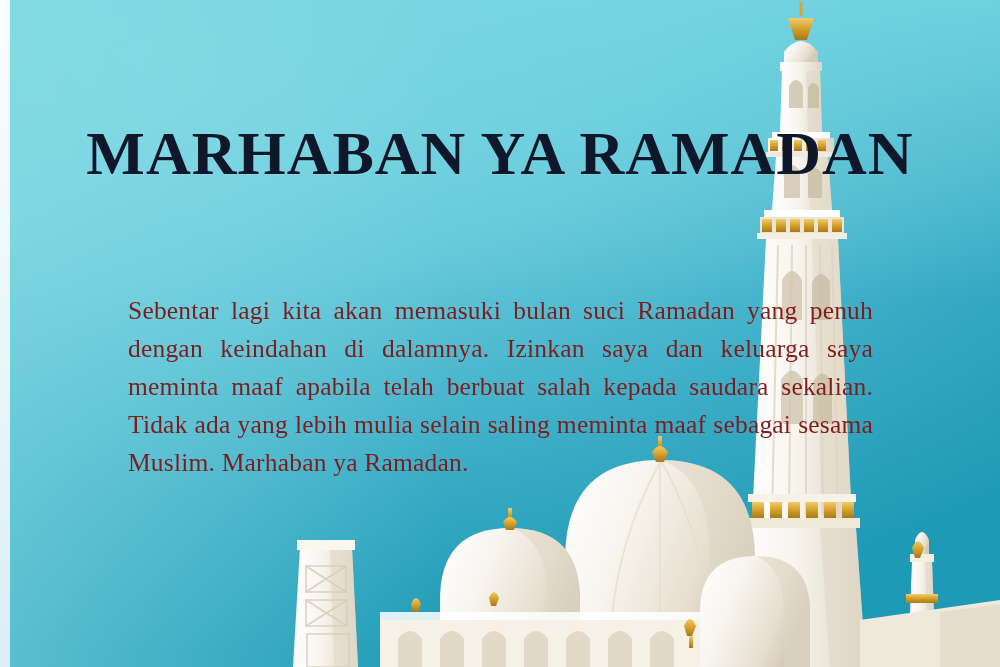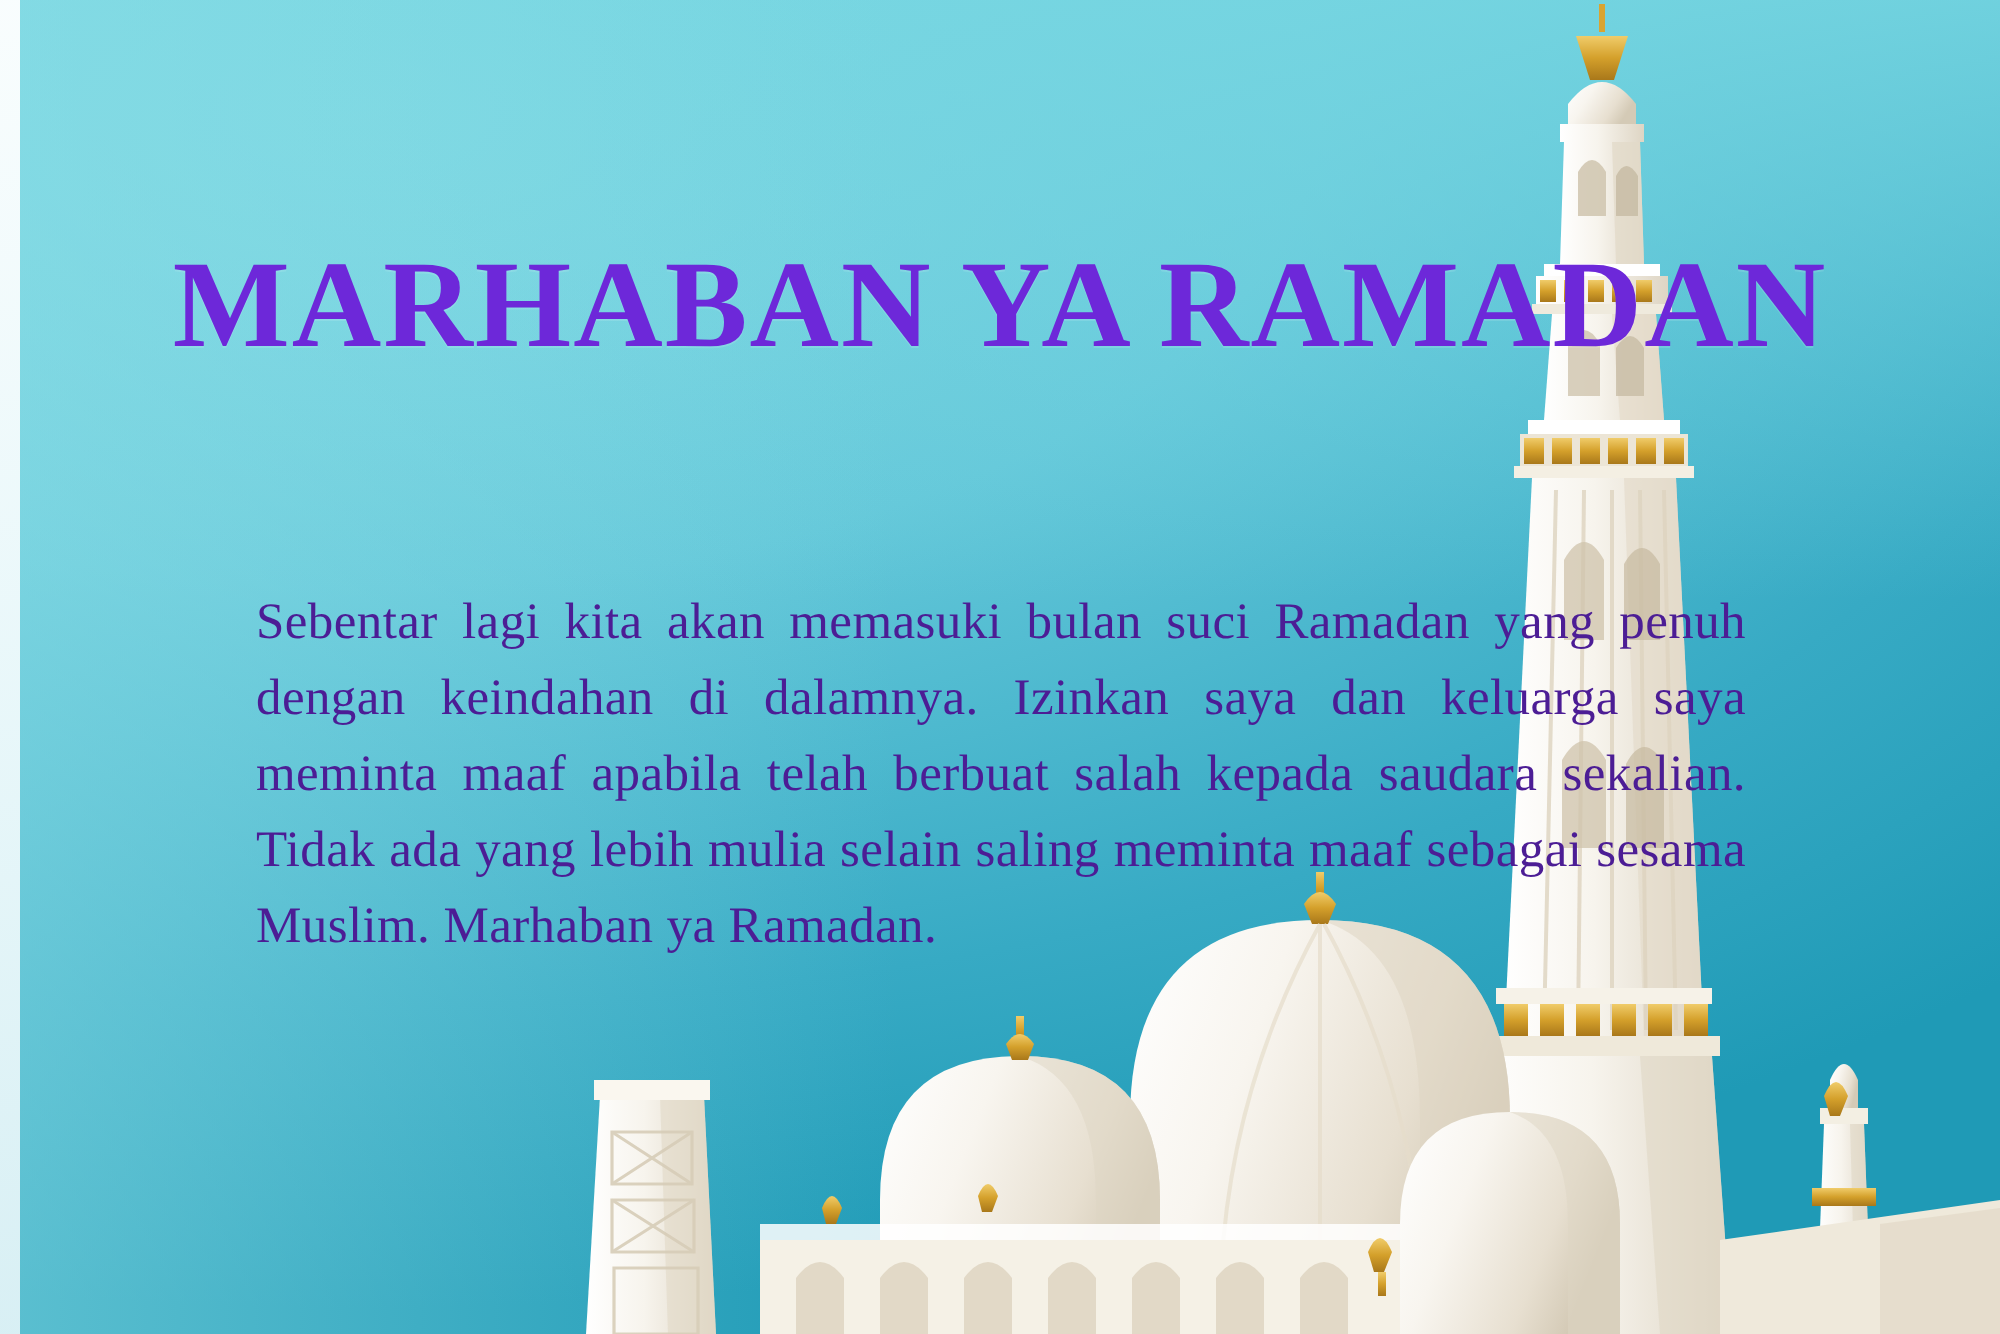--- a/index.html
+++ b/index.html
@@ -51,33 +51,33 @@
   .headline {
     position: absolute;
     left: 0;
     top: 118px;
     width: 1000px;
     text-align: center;
     font-family: "Liberation Serif", serif;
     font-weight: 700;
     font-size: 62px;
     letter-spacing: 1px;
-    color: #6d28d9;
+    color: #0f172a;
     text-shadow: 0 1px 0 rgba(255,255,255,.12);
     white-space: nowrap;
   }
   .body-copy {
     position: absolute;
     left: 128px;
     top: 292px;
     width: 745px;
     font-family: "Liberation Serif", serif;
     font-size: 25.5px;
     line-height: 38px;
-    color: #4c1d95;
+    color: #7f1d1d;
     text-align: justify;
     letter-spacing: .2px;
   }
   .body-copy p { margin: 0; }
 </style>
 </head>
 <body>
 
 <div id="poster">
 

